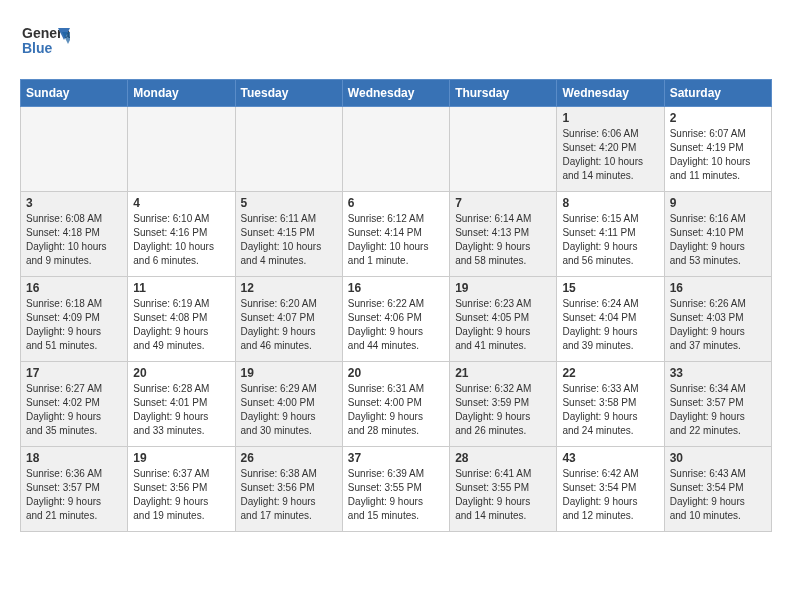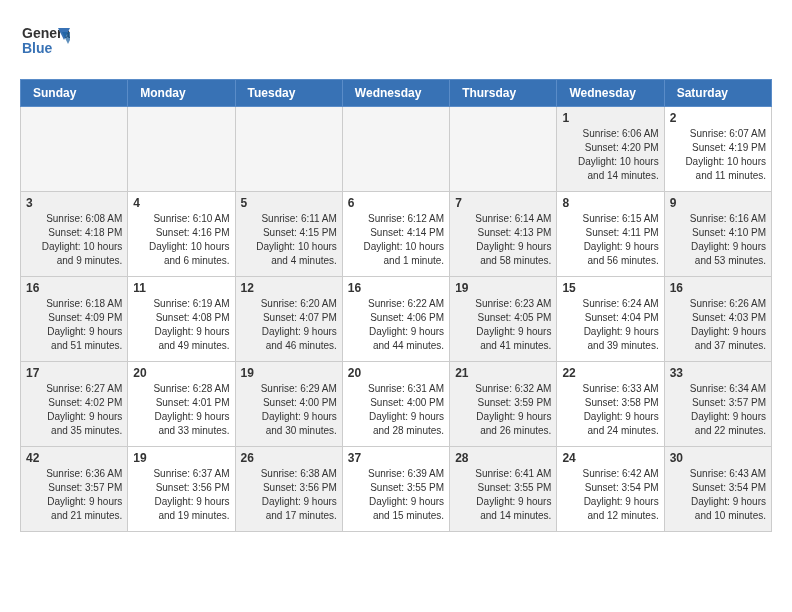--- a/index.html
+++ b/index.html
@@ -34,21 +34,21 @@
     }
     table {
       width: 100%;
       border-collapse: collapse;
     }
     th {
       background-color: #3872b5;
       color: #fff;
       font-size: 12px;
       font-weight: bold;
-      padding: 6px 12px;
+      padding: 6px 5px;
       text-align: left;
       border: 1px solid #5a8cc8;
     }
     td {
       border: 1px solid #ccc;
       vertical-align: top;
       padding: 4px 5px;
       font-size: 10px;
       color: #333;
       height: 85px;
@@ -63,21 +63,20 @@
     }
     .day-num {
       font-size: 12px;
       font-weight: bold;
       margin-bottom: 2px;
       display: block;
     }
     .day-info {
       line-height: 1.4;
       font-size: 10px;
-      text-align: right;
     }
   </style>
 </head>
 <body>
 
 <div class="header">
   <div class="logo">
     <div>
       <svg width="50" height="45" viewBox="0 0 50 45">
         <text x="2" y="18" font-size="14" font-weight="bold" fill="#333" font-family="Arial">General</text>
@@ -206,41 +205,41 @@
           <span class="day-num">22</span>
           <div class="day-info">Sunrise: 6:33 AM<br>Sunset: 3:58 PM<br>Daylight: 9 hours<br>and 24 minutes.</div>
         </td>
         <td class="shaded">
           <span class="day-num">33</span>
           <div class="day-info">Sunrise: 6:34 AM<br>Sunset: 3:57 PM<br>Daylight: 9 hours<br>and 22 minutes.</div>
         </td>
       </tr>
       <tr>
         <td class="shaded">
-          <span class="day-num">42</span>
+          <span class="day-num">18</span>
           <div class="day-info">Sunrise: 6:36 AM<br>Sunset: 3:57 PM<br>Daylight: 9 hours<br>and 21 minutes.</div>
         </td>
         <td>
           <span class="day-num">19</span>
           <div class="day-info">Sunrise: 6:37 AM<br>Sunset: 3:56 PM<br>Daylight: 9 hours<br>and 19 minutes.</div>
         </td>
         <td class="shaded">
           <span class="day-num">26</span>
           <div class="day-info">Sunrise: 6:38 AM<br>Sunset: 3:56 PM<br>Daylight: 9 hours<br>and 17 minutes.</div>
         </td>
         <td>
           <span class="day-num">37</span>
           <div class="day-info">Sunrise: 6:39 AM<br>Sunset: 3:55 PM<br>Daylight: 9 hours<br>and 15 minutes.</div>
         </td>
         <td class="shaded">
           <span class="day-num">28</span>
           <div class="day-info">Sunrise: 6:41 AM<br>Sunset: 3:55 PM<br>Daylight: 9 hours<br>and 14 minutes.</div>
         </td>
         <td>
-          <span class="day-num">24</span>
+          <span class="day-num">43</span>
           <div class="day-info">Sunrise: 6:42 AM<br>Sunset: 3:54 PM<br>Daylight: 9 hours<br>and 12 minutes.</div>
         </td>
         <td class="shaded">
           <span class="day-num">30</span>
           <div class="day-info">Sunrise: 6:43 AM<br>Sunset: 3:54 PM<br>Daylight: 9 hours<br>and 10 minutes.</div>
         </td>
       </tr>
     </tbody>
 </table>
 

